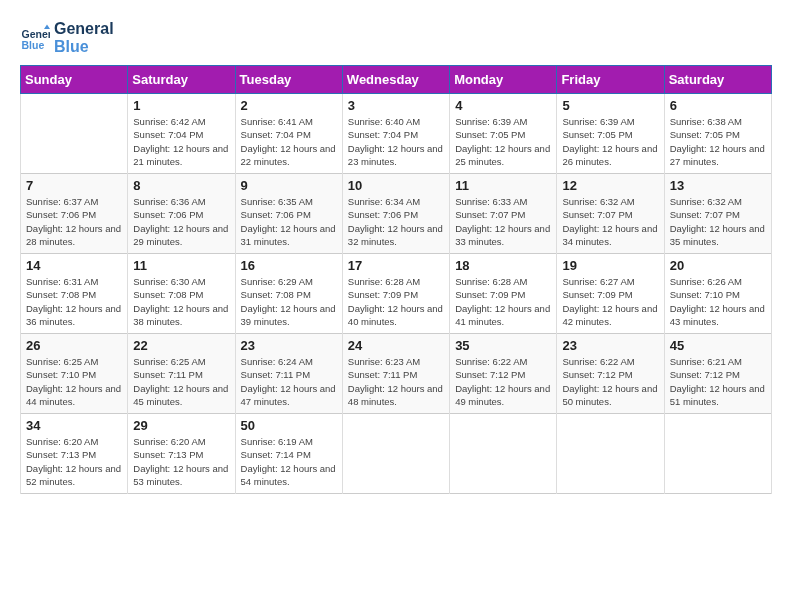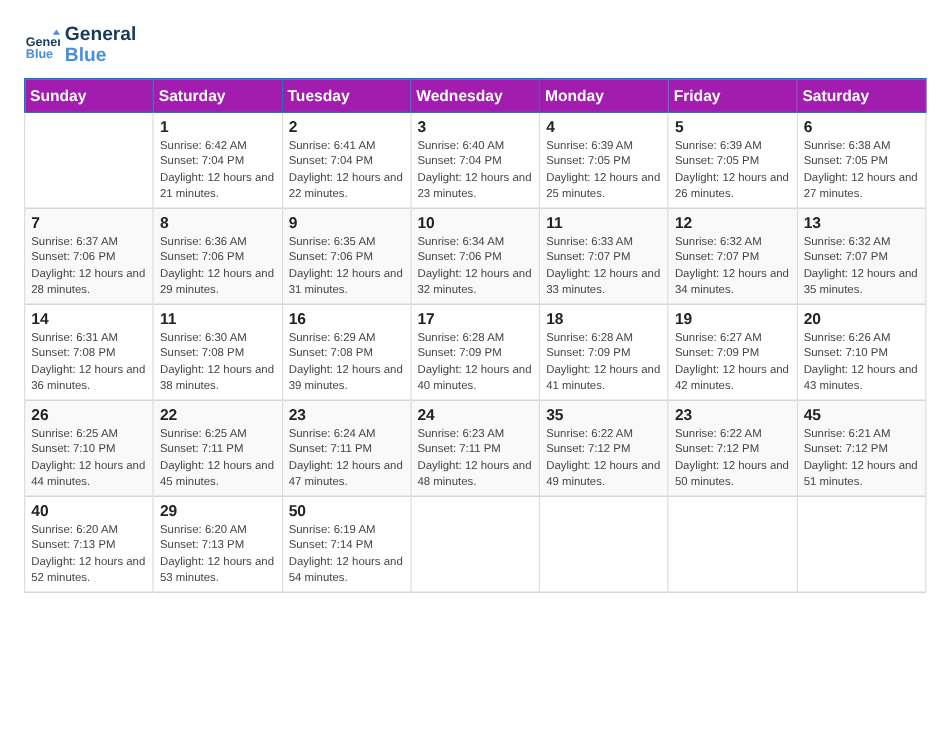--- a/index.html
+++ b/index.html
@@ -233,21 +233,21 @@
           <span class="day-number">23</span>
           <div class="day-info">Sunrise: 6:22 AM<br>Sunset: 7:12 PM<br>Daylight: 12 hours and 50 minutes.</div>
         </td>
         <td>
           <span class="day-number">45</span>
           <div class="day-info">Sunrise: 6:21 AM<br>Sunset: 7:12 PM<br>Daylight: 12 hours and 51 minutes.</div>
         </td>
       </tr>
       <tr>
         <td>
-          <span class="day-number">40</span>
+          <span class="day-number">34</span>
           <div class="day-info">Sunrise: 6:20 AM<br>Sunset: 7:13 PM<br>Daylight: 12 hours and 52 minutes.</div>
         </td>
         <td>
           <span class="day-number">29</span>
           <div class="day-info">Sunrise: 6:20 AM<br>Sunset: 7:13 PM<br>Daylight: 12 hours and 53 minutes.</div>
         </td>
         <td>
           <span class="day-number">50</span>
           <div class="day-info">Sunrise: 6:19 AM<br>Sunset: 7:14 PM<br>Daylight: 12 hours and 54 minutes.</div>
         </td>

